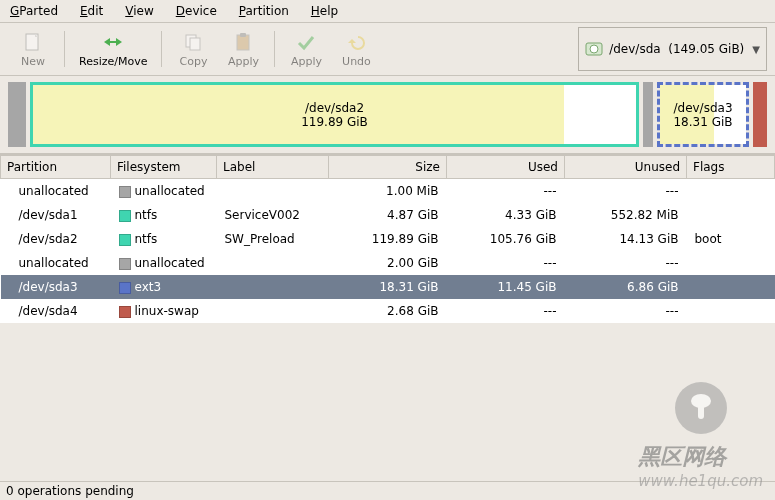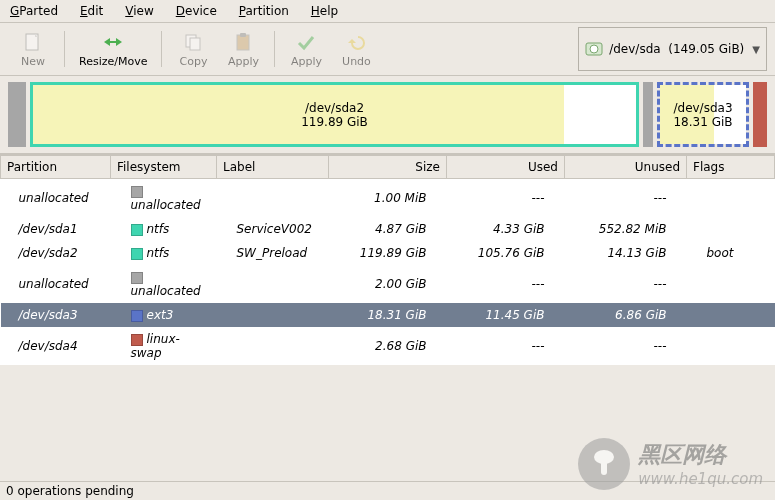--- a/index.html
+++ b/index.html
@@ -24,28 +24,28 @@
 .pm-block { border: 3px solid; display: flex; align-items: center; justify-content: center; flex-direction: column; font-size: 12px; text-align: center; overflow: hidden; }
 .pm-inner { width: 100%; height: 100%; display: flex; }
 .pm-used { background: #f6f4b8; }
 .pm-free { background: #fff; }
 .pm-label { position: absolute; color: #000; }
 
 .table-wrap { background: #fff; border-top: 1px solid #c8c4bc; }
 .ptable { width: 100%; border-collapse: collapse; table-layout: fixed; }
 .ptable th { background: #ede9e3; border: 1px solid #c8c4bc; padding: 4px 6px; font-weight: normal; text-align: left; }
 .ptable th.num, .ptable td.num { text-align: right; }
-.ptable td { padding: 5px 20px; border: none; font-style: italic; }
+.ptable td { padding: 5px 8px; border: none; }
 .ptable td.indent { padding-left: 18px; }
 .ptable tr.selected td { background: #717e91; color: #fff; }
 .fs-swatch { display: inline-block; width: 12px; height: 12px; margin-right: 4px; vertical-align: middle; border: 1px solid rgba(0,0,0,0.2); }
 
 .statusbar { position: absolute; bottom: 0; left: 0; right: 0; border-top: 1px solid #c8c4bc; padding: 2px 6px; background: #ede9e3; font-size: 12px; }
 
-.watermark { position: absolute; right: 12px; bottom: 10px; display: flex; align-items: center; gap: 8px; opacity: 0.55; pointer-events: none; }
+.watermark { position: absolute; right: 12px; bottom: 10px; display: flex; align-items: center; gap: 8px; opacity: 0.55; pointer-events: none; flex-direction: column; }
 .watermark .logo { width: 52px; height: 52px; border-radius: 50%; background: #9e9e9e; display:flex; align-items:center; justify-content:center; }
 .watermark .txt { display:flex; flex-direction:column; }
 .watermark .cn { font-size: 22px; font-weight: bold; color: #6a6a6a; font-style: italic; }
 .watermark .url { font-size: 15px; color: #8a8a8a; font-style: italic; }
 </style>
 </head>
 <body>
 
 <div class="menubar">
   <span><u>G</u><span></span>Parted</span>

